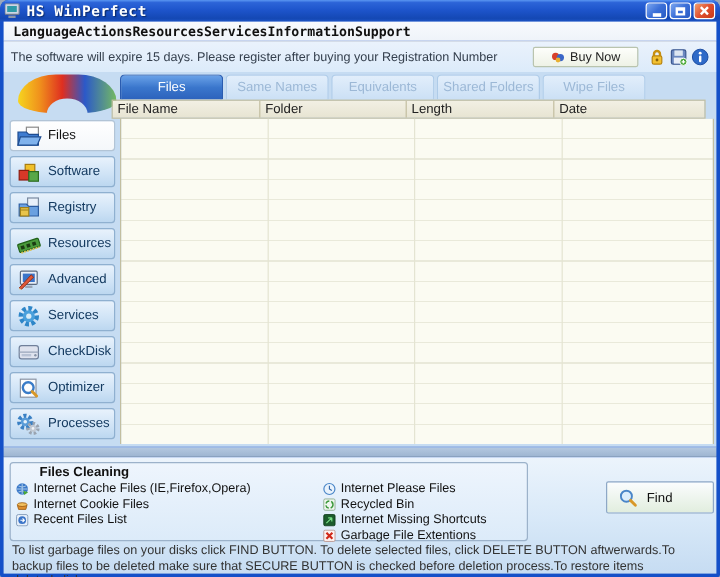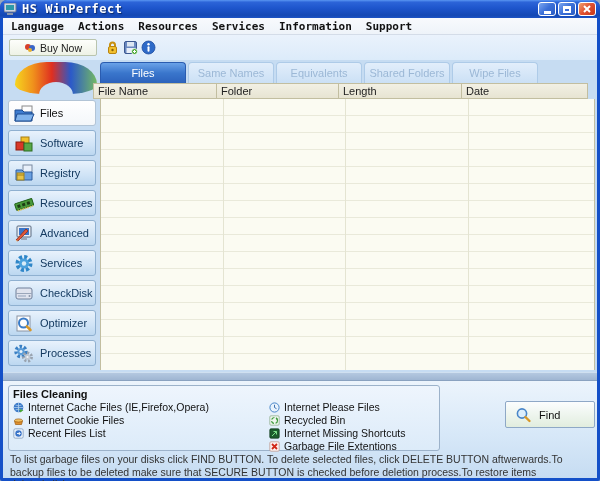--- a/index.html
+++ b/index.html
@@ -31,21 +31,21 @@
   }
   .btn-blue{background:linear-gradient(135deg,#7ba6f0 0%,#3b6fd8 50%,#2a5cc4 100%);}
   .btn-close{background:linear-gradient(135deg,#f0a070 0%,#e05030 50%,#c83818 100%);}
   .glyph-min{display:block;width:7px;height:3px;background:#fff;margin-top:6px;}
   .glyph-max{display:block;width:8px;height:7px;border:2px solid #fff;border-top-width:3px;}
   
   .menubar{
     position:absolute;left:3px;top:18px;width:594px;height:17px;
     background:linear-gradient(180deg,#f8fafd,#eef3f9);
     border-bottom:1px solid #d4dce8;
-    display:flex;align-items:center;gap:14px;padding:0 8px;
+    display:flex;align-items:center;padding:0 8px;
   }
   .menu-item{
     font-family:"DejaVu Sans Mono",monospace;font-weight:bold;font-size:11px;
     color:#111;cursor:pointer;white-space:nowrap;
   }
   
   .noticebar{
     position:absolute;left:3px;top:35px;width:594px;height:25px;
     background:linear-gradient(180deg,#eaf2fc,#dcebfa);
     display:flex;align-items:center;padding:0 6px;
@@ -129,21 +129,21 @@
   
   .bottom{
     position:absolute;left:3px;top:381px;width:594px;height:97px;
     background:linear-gradient(180deg,#ecf4fc 0%,#d7e8f8 55%,#c6dcf2 100%);
   }
   .groupbox{
     position:absolute;left:5px;top:4px;width:432px;height:66px;
     border:1px solid #9cb2ca;border-radius:3px;padding:2px 4px;
     background:linear-gradient(180deg,#eef5fd,#dcebf9);
   }
-  .gb-title{font-size:11px;font-weight:bold;color:#111;margin-bottom:1px;}
+  .gb-title{font-size:11px;font-weight:bold;color:#111;margin-bottom:1px;margin-left:20px;}
   .clean-cols{display:flex;gap:48px;}
   .clean-col{display:flex;flex-direction:column;gap:1px;}
   .clean-col.left{width:208px;}
   .clean-item{display:flex;align-items:center;gap:4px;font-size:10.5px;color:#111;cursor:pointer;white-space:nowrap;}
   .ci-ic{width:11px;height:11px;flex:0 0 auto;}
   .find-btn{
     position:absolute;left:502px;top:3px;width:90px;height:27px;
     border:1px solid #8ea8c6;border-radius:2px;
     background:linear-gradient(180deg,#fbfdfe,#dcead8 120%);
     display:flex;align-items:center;justify-content:flex-start;gap:7px;padding:0 9px;
@@ -184,20 +184,21 @@
   <div class="menubar">
     <span class="menu-item">Language</span>
     <span class="menu-item">Actions</span>
     <span class="menu-item">Resources</span>
     <span class="menu-item">Services</span>
     <span class="menu-item">Information</span>
     <span class="menu-item">Support</span>
   </div>
 
   <div class="noticebar">
+    <div class="notice-text">The software will expire 15 days. Please register after buying your Registration Number</div>
     <button class="buynow">
       <svg width="12" height="10" viewBox="0 0 12 10">
         <circle cx="4" cy="4" r="3" fill="#d8402a"></circle>
         <circle cx="8" cy="5" r="3" fill="#3a66c8"></circle>
         <circle cx="6" cy="7" r="2" fill="#e8b030"></circle>
       </svg>
       <span>Buy Now</span>
     </button>
     <div class="notice-icons">
       <svg class="mini-ic" viewBox="0 0 15 15">

